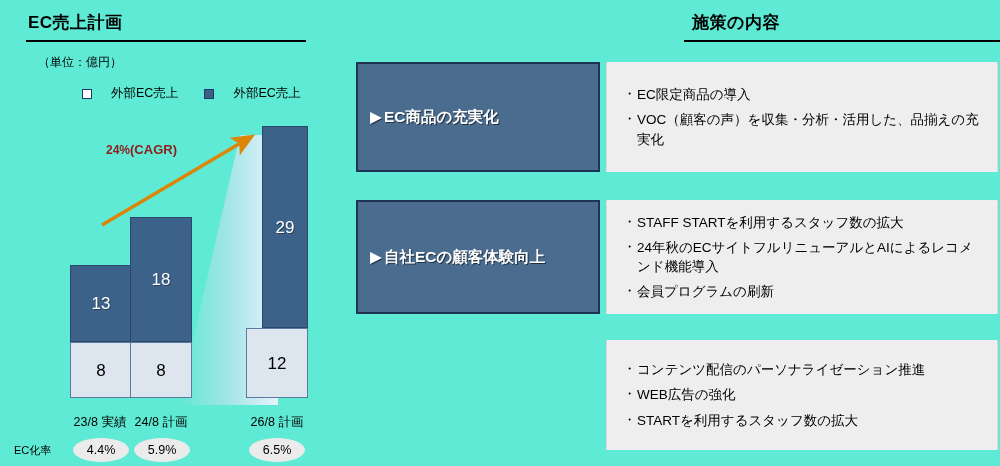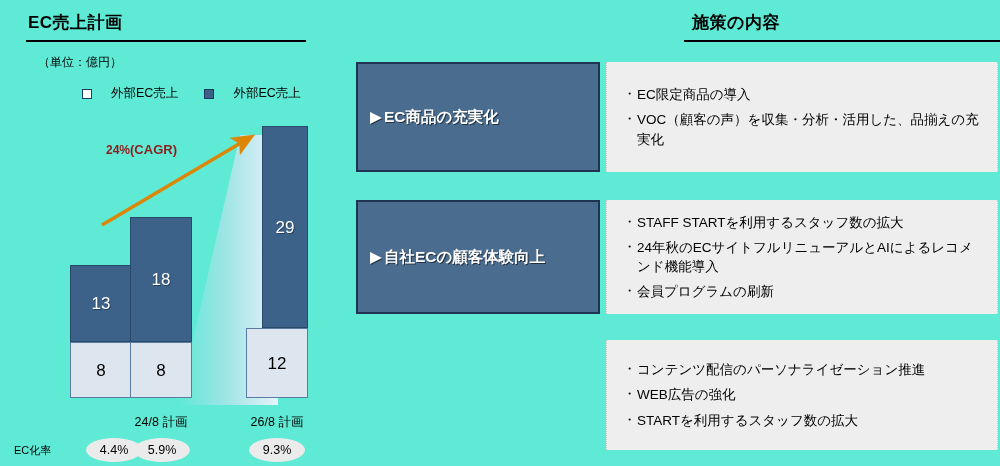--- a/index.html
+++ b/index.html
@@ -140,21 +140,21 @@
     top: 0;
     width: 56px; height: 24px;
     border-radius: 50%;
     background: #ebebeb;
     display: flex;
     align-items: center;
     justify-content: center;
     font-size: 12.5px;
     color: #000;
   }
-  #pill-1 { left: 86px; }
+  #pill-1 { left: 73px; }
   #pill-2 { left: 134px; }
   #pill-3 { left: 249px; }
 
   
   #cagr-arrow {
     position: absolute;
     left: 96px; top: 132px;
     width: 160px; height: 100px;
     pointer-events: none;
   }
@@ -272,28 +272,29 @@
         <marker id="ah" markerWidth="7" markerHeight="7" refX="3.2" refY="3" orient="auto">
           <path d="M0,0 L7,3 L0,6 L1.6,3 Z" fill="#dd8606"></path>
         </marker>
       </defs>
       <line x1="6" y1="93" x2="148" y2="9" stroke="#dd8606" stroke-width="3.4" marker-end="url(#ah)"></line>
     </svg>
     <div id="cagr-text">
       <span class="big">24%</span><span class="small">(CAGR)</span>
     </div>
 
+    <div class="x-label" id="xl-1">23/8 実績</div>
     <div class="x-label" id="xl-2">24/8 計画</div>
     <div class="x-label" id="xl-3">26/8 計画</div>
 
     <div id="ecratio-row">
       <div id="ecratio-label">EC化率</div>
       <div class="ratio-pill" id="pill-1">4.4%</div>
       <div class="ratio-pill" id="pill-2">5.9%</div>
-      <div class="ratio-pill" id="pill-3">9.3%</div>
+      <div class="ratio-pill" id="pill-3">6.5%</div>
     </div>
   </div>
 
   <div class="panel" id="right-panel">
     <div class="section-title" id="right-title">施策の内容</div>
     <div class="section-rule" id="right-rule"></div>
   </div>
 
   <div class="measure-row" id="row-1">
     <div class="measure-box">

